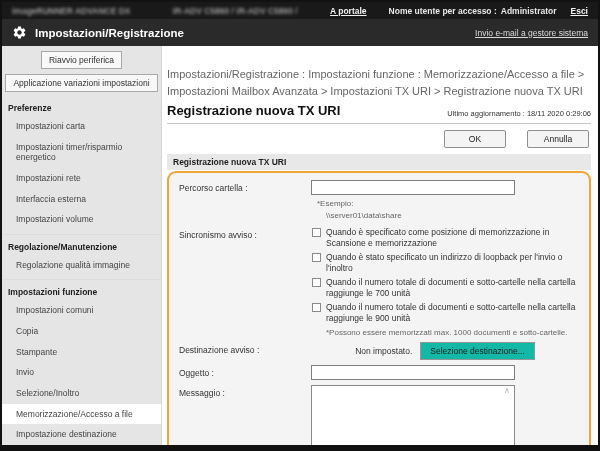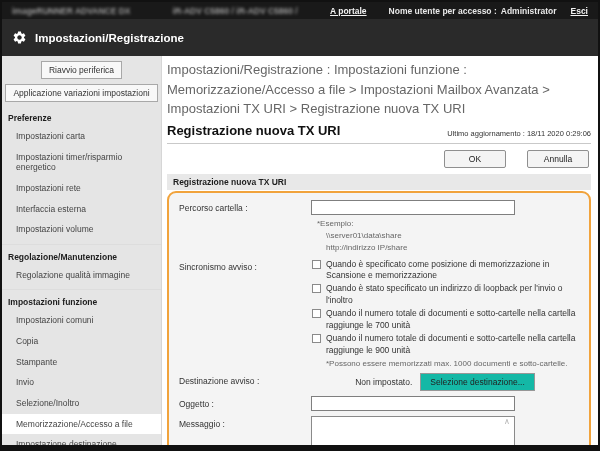--- a/index.html
+++ b/index.html
@@ -12,41 +12,41 @@
   
   .topbar{height:17px;background:#191919;display:flex;align-items:center;
     padding:0 10px;font-size:8.5px;color:#bbb;flex-shrink:0;}
   .blurred{filter:blur(1.6px);color:#9a9a9a;font-weight:bold;white-space:nowrap;}
   .topbar .model{margin-left:42px;}
   .topbar .spacer{flex:1;}
   .toplink{color:#f2f2f2;text-decoration:underline;font-weight:bold;cursor:pointer;white-space:nowrap;}
   .loginlbl{color:#e8e8e8;font-weight:bold;margin:0 4px 0 22px;white-space:nowrap;}
   .loginuser{color:#e8e8e8;font-weight:bold;margin-right:14px;white-space:nowrap;}
   
-  .headbar{height:37px;background:#2a2a2a;display:flex;align-items:center;
+  .headbar{height:27px;background:#2a2a2a;display:flex;align-items:center;
     padding:0 10px;flex-shrink:0;}
   .gear{width:15px;height:15px;margin-right:8px;flex-shrink:0;}
   .headtitle{color:#fff;font-weight:bold;font-size:11.5px;flex:1;}
   .headlink{color:#ddd;font-size:8.5px;text-decoration:underline;cursor:pointer;}
   
   .bodyrow{flex:1;display:flex;overflow:hidden;}
   
   .sidebar{width:160px;background:#e5e5e5;border-right:1px solid #d6d6d6;
     flex-shrink:0;font-size:8.5px;color:#444;overflow:hidden;}
   .sbtn{display:block;margin:5px auto 0;background:#f8f8f8;border:1px solid #a8a8a8;
     font-size:8.5px;color:#333;padding:3px 7px;cursor:pointer;font-family:inherit;}
   .sb-sec{font-weight:bold;color:#1d1d1d;padding:7px 6px 3px;margin-top:4px;
     border-top:1px solid #ddd;}
   .sb-sec.first{border-top:none;}
   .sb-item{padding:5px 6px 5px 14px;cursor:pointer;line-height:1.25;}
   .sb-item.sel{background:#fff;}
   
   .main{flex:1;background:#fff;padding:4px 7px 0 5px;display:flex;
     flex-direction:column;overflow:hidden;}
-  .breadcrumb{font-size:13px;color:#666;line-height:1.5;margin-bottom:4px;cursor:pointer;}
+  .breadcrumb{font-size:11px;color:#666;line-height:1.5;margin-bottom:4px;cursor:pointer;margin-top:16px;}
   .titlerow{display:flex;align-items:flex-end;justify-content:space-between;
     border-bottom:1px solid #c9c9c9;padding-bottom:5px;}
   .pagetitle{font-size:13px;font-weight:bold;color:#111;}
   .lastupd{font-size:7.5px;color:#333;white-space:nowrap;}
   .btnrow{display:flex;justify-content:flex-end;gap:21px;margin:6px 2px 6px 0;}
   .actbtn{min-width:62px;padding:3px 10px;background:#f4f4f4;border:1px solid #8f8f8f;
     font-size:8.5px;color:#222;text-align:center;cursor:pointer;border-radius:2px;font-family:inherit;}
   .secbar{background:#e8e8e8;font-size:8.5px;font-weight:bold;color:#1d1d1d;
     padding:3px 6px;}
   .panel{border:2px solid #f1a33c;border-radius:9px;background:#f4f4f4;
@@ -85,20 +85,21 @@
     <span class="loginlbl">Nome utente per accesso :</span>
     <span class="loginuser">Administrator</span>
     <span class="toplink">Esci</span>
   </div>
 
   <div class="headbar">
     <svg class="gear" viewBox="0 0 24 24">
       <path fill="#ffffff" d="M19.14,12.94c0.04-0.3,0.06-0.61,0.06-0.94c0-0.32-0.02-0.64-0.07-0.94l2.03-1.58c0.18-0.14,0.23-0.41,0.12-0.61l-1.92-3.32c-0.12-0.22-0.37-0.29-0.59-0.22l-2.39,0.96c-0.5-0.38-1.03-0.7-1.62-0.94L14.4,2.81c-0.04-0.24-0.24-0.41-0.48-0.41h-3.84c-0.24,0-0.43,0.17-0.47,0.41L9.25,5.35C8.66,5.59,8.12,5.92,7.63,6.29L5.24,5.33c-0.22-0.08-0.47,0-0.59,0.22L2.74,8.87C2.62,9.08,2.66,9.34,2.86,9.48l2.03,1.58C4.84,11.36,4.8,11.69,4.8,12s0.02,0.64,0.07,0.94l-2.03,1.58c-0.18,0.14-0.23,0.41-0.12,0.61l1.92,3.32c0.12,0.22,0.37,0.29,0.59,0.22l2.39-0.96c0.5,0.38,1.03,0.7,1.62,0.94l0.36,2.54c0.05,0.24,0.24,0.41,0.48,0.41h3.84c0.24,0,0.44-0.17,0.47-0.41l0.36-2.54c0.59-0.24,1.13-0.56,1.62-0.94l2.39,0.96c0.22,0.08,0.47,0,0.59-0.22l1.92-3.32c0.12-0.22,0.07-0.47-0.12-0.61L19.14,12.94z M12,15.6c-1.98,0-3.6-1.62-3.6-3.6s1.62-3.6,3.6-3.6s3.6,1.62,3.6,3.6S13.98,15.6,12,15.6z"></path>
     </svg>
     <span class="headtitle">Impostazioni/Registrazione</span>
+    <span class="headlink">Invio e-mail a gestore sistema</span>
   </div>
 
   <div class="bodyrow">
 
     <div class="sidebar">
       <button class="sbtn">Riavvio periferica</button>
       <button class="sbtn">Applicazione variazioni impostazioni</button>
 
       <div class="sb-sec first">Preferenze</div>
       <div class="sb-item">Impostazioni carta</div>
@@ -138,21 +139,20 @@
 
       <div class="panel">
 
         <div class="frow">
           <div class="flabel">Percorso cartella :</div>
           <div class="fctrl">
             <input class="tinput" type="text" value="" style="">
             <div class="example">
               <div>*Esempio:</div>
               <div class="exline">\\server01\data\share</div>
-              <div class="exline">http://indirizzo IP/share</div>
             </div>
           </div>
         </div>
 
         <div class="frow">
           <div class="flabel">Sincronismo avviso :</div>
           <div class="fctrl">
             <div class="optrow">
               <span class="cbox"></span>
               <span>Quando è specificato come posizione di memorizzazione in Scansione e memorizzazione</span>

